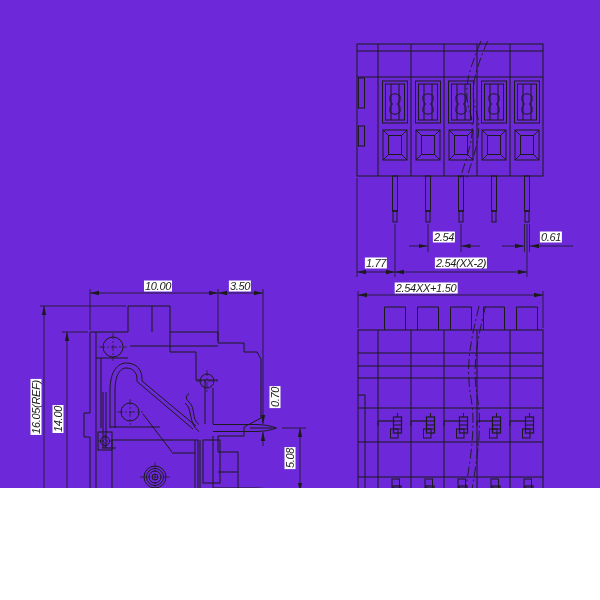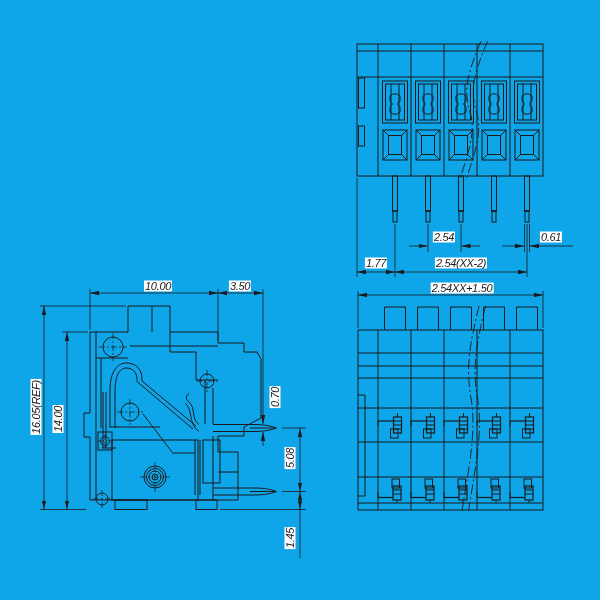--- a/index.html
+++ b/index.html
@@ -1,16 +1,16 @@
 <!DOCTYPE html>
 <html><head>
 <meta charset="utf-8">
 <style>
   html,body{margin:0;padding:0;background:#fff;}
-  .canvas{position:relative;width:600px;height:600px;background:#0ea5e9;overflow:hidden;
+  .canvas{position:relative;width:600px;height:488px;background:#6d28d9;overflow:hidden;
           font-family:"Liberation Sans",sans-serif;}
   .canvas svg{position:absolute;left:0;top:0;}
   .lbl{position:absolute;transform:translate(-50%,-50%);
        font:italic 11px/1 "Liberation Sans",sans-serif;color:#1b1b1b;
        letter-spacing:-0.3px;white-space:nowrap;background:#fff;padding:0 1px;}
   .lbl.rot{transform:translate(-50%,-50%) rotate(-90deg);}
   .ln{stroke:#1b1b1b;stroke-width:1;fill:none;}
   .dim{stroke:#1b1b1b;stroke-width:0.8;fill:none;}
   .brk{stroke:#1b1b1b;stroke-width:0.9;fill:none;stroke-dasharray:10 3 2 3;}
   .ch{stroke:#1b1b1b;stroke-width:0.7;fill:none;stroke-dasharray:6 2 2 2;}
@@ -258,15 +258,15 @@
 <span class="lbl" style="left:461px;top:263px">2.54(XX-2)</span>
 
 <span class="lbl" style="left:158px;top:286px">10.00</span>
 <span class="lbl" style="left:240px;top:286px">3.50</span>
 <span class="lbl rot" style="left:36px;top:407px">16.05(REF)</span>
 <span class="lbl rot" style="left:58px;top:419px">14.00</span>
 <span class="lbl rot" style="left:275px;top:397px">0.70</span>
 <span class="lbl rot" style="left:290px;top:458px">5.08</span>
 <span class="lbl rot" style="left:290px;top:538px">1.45</span>
 
-<span class="lbl" style="left:462px;top:288px">2.54XX+1.50</span>
+<span class="lbl" style="left:426px;top:288px">2.54XX+1.50</span>
 
 </div>
 
 </body></html>

